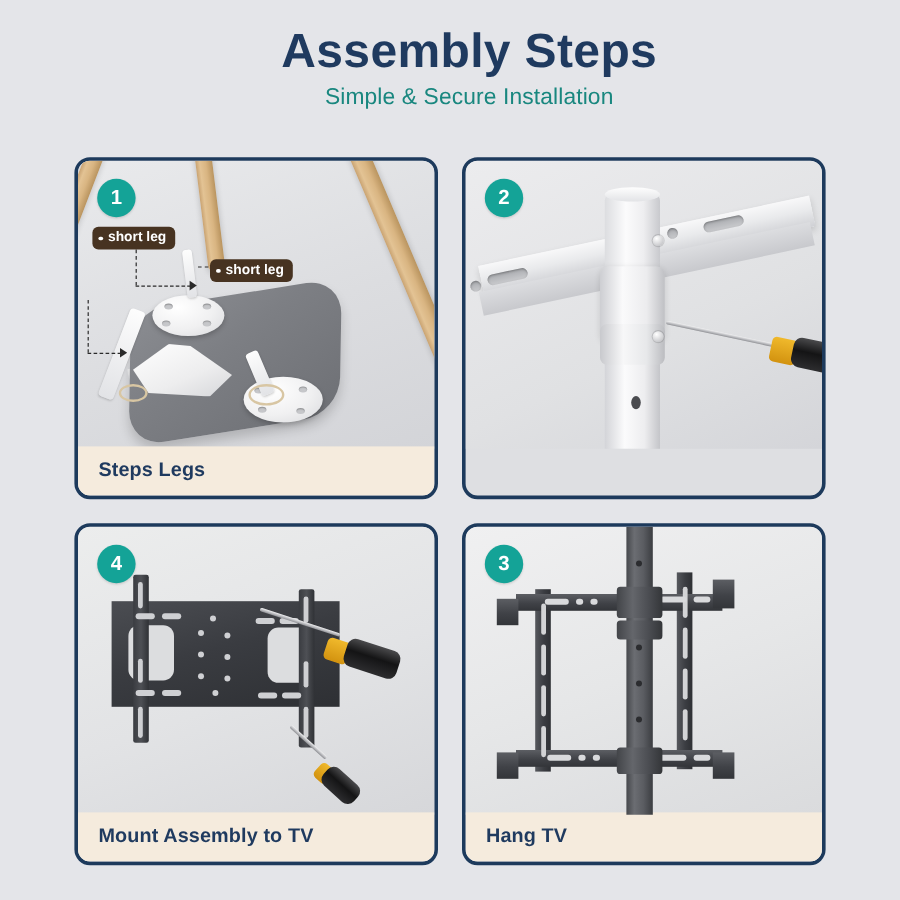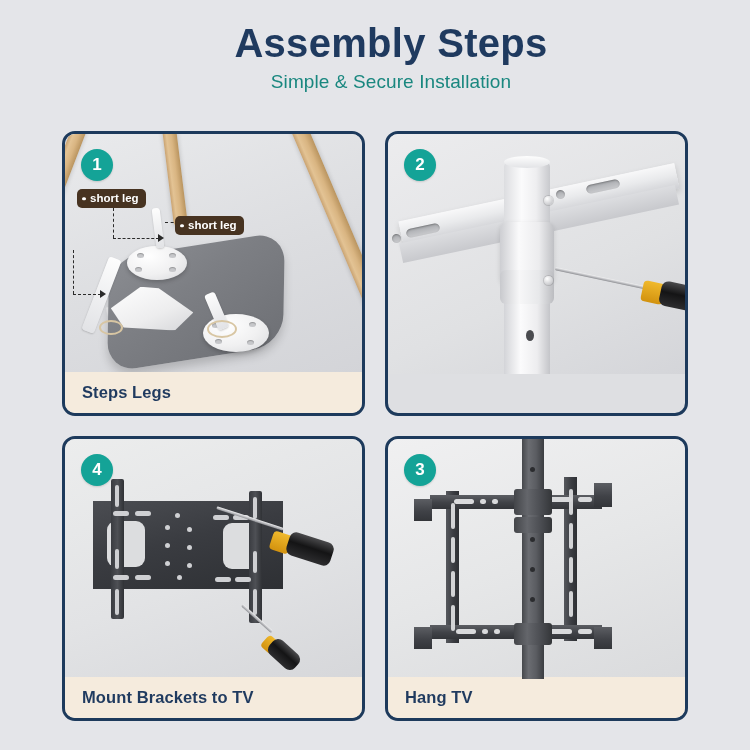--- a/index.html
+++ b/index.html
@@ -540,21 +540,21 @@
       <div class="driver-collar" style="left:206px;top:94px;width:20px;height:19px;transform:rotate(18deg);"></div>
       <div class="driver-grip" style="left:222px;top:98px;width:46px;height:24px;transform:rotate(18deg);"></div>
 
       <div class="driver-shaft" style="left:172px;top:178px;width:40px;height:3px;transform:rotate(42deg);"></div>
       <div class="driver-collar" style="left:198px;top:198px;width:14px;height:15px;transform:rotate(42deg);"></div>
       <div class="driver-grip" style="left:202px;top:206px;width:34px;height:19px;transform:rotate(42deg);"></div>
 
       <div class="badge">4</div>
     </div>
     <div class="caption-bar">
-      <span class="caption-text">Mount Brackets to TV</span>
+      <span class="caption-text">Mount Assembly to TV</span>
     </div>
   </div>
 
   <div class="panel p4">
     <div class="photo p4-photo">
 
       <div class="v-pole"></div>
       <div class="pole-dot" style="top:28px;"></div>
       <div class="pole-dot" style="top:98px;"></div>
       <div class="pole-dot" style="top:128px;"></div>

